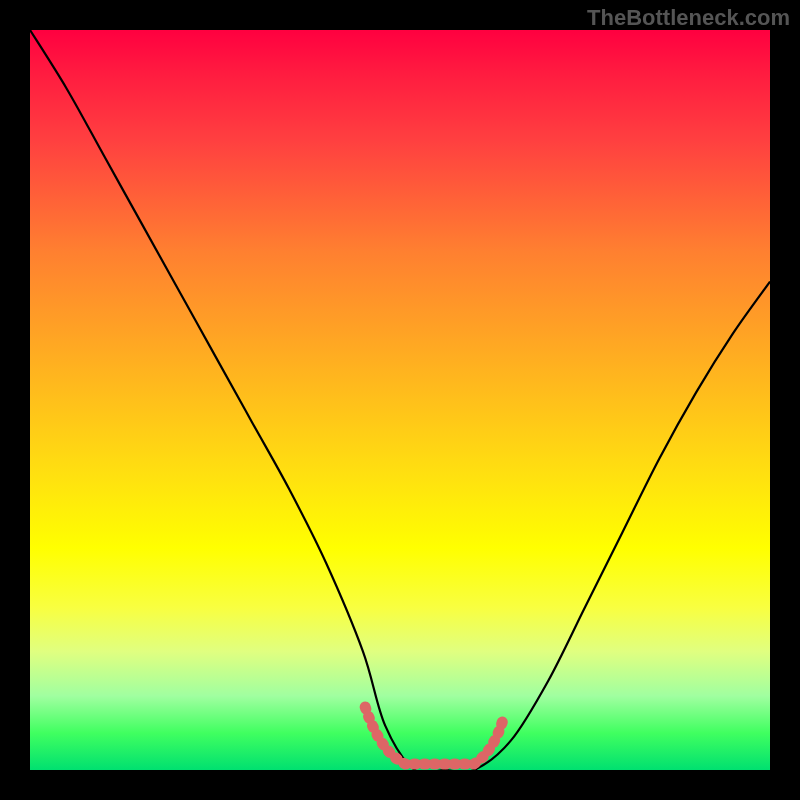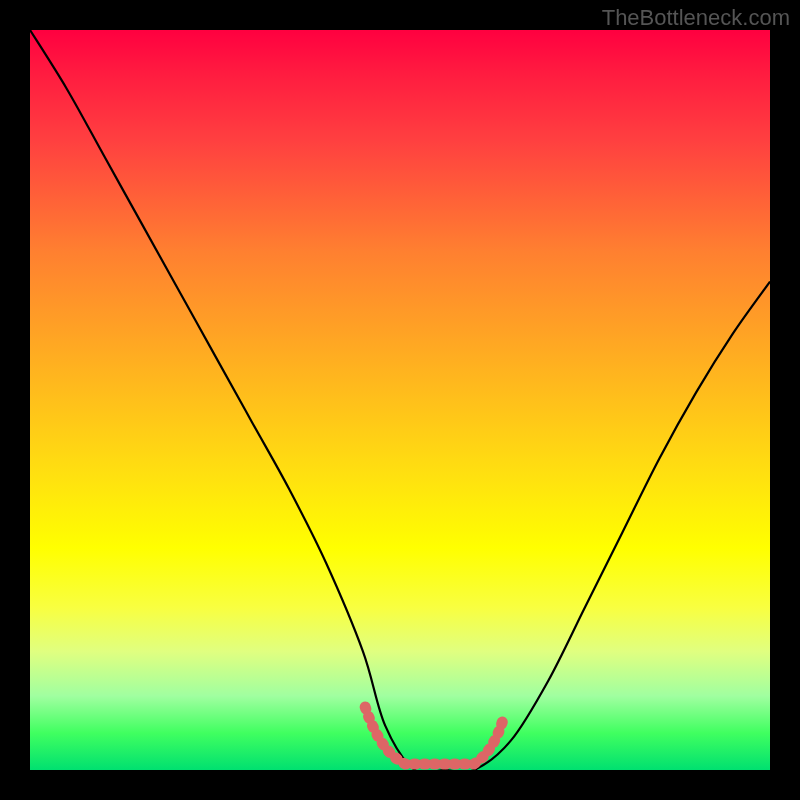--- a/index.html
+++ b/index.html
@@ -10,21 +10,21 @@
     background: #000;
     position: relative;
     font-family: Arial, sans-serif;
   }
   .watermark {
     position: absolute;
     top: 5px;
     right: 10px;
     color: #555;
     font-size: 22px;
-    font-weight: 400;
+    font-weight: 700;
     z-index: 10;
   }
   .plot-area {
     position: absolute;
     left: 30px;
     top: 30px;
     width: 740px;
     height: 740px;
     background: linear-gradient(to bottom,
       #ff0040 0%,

